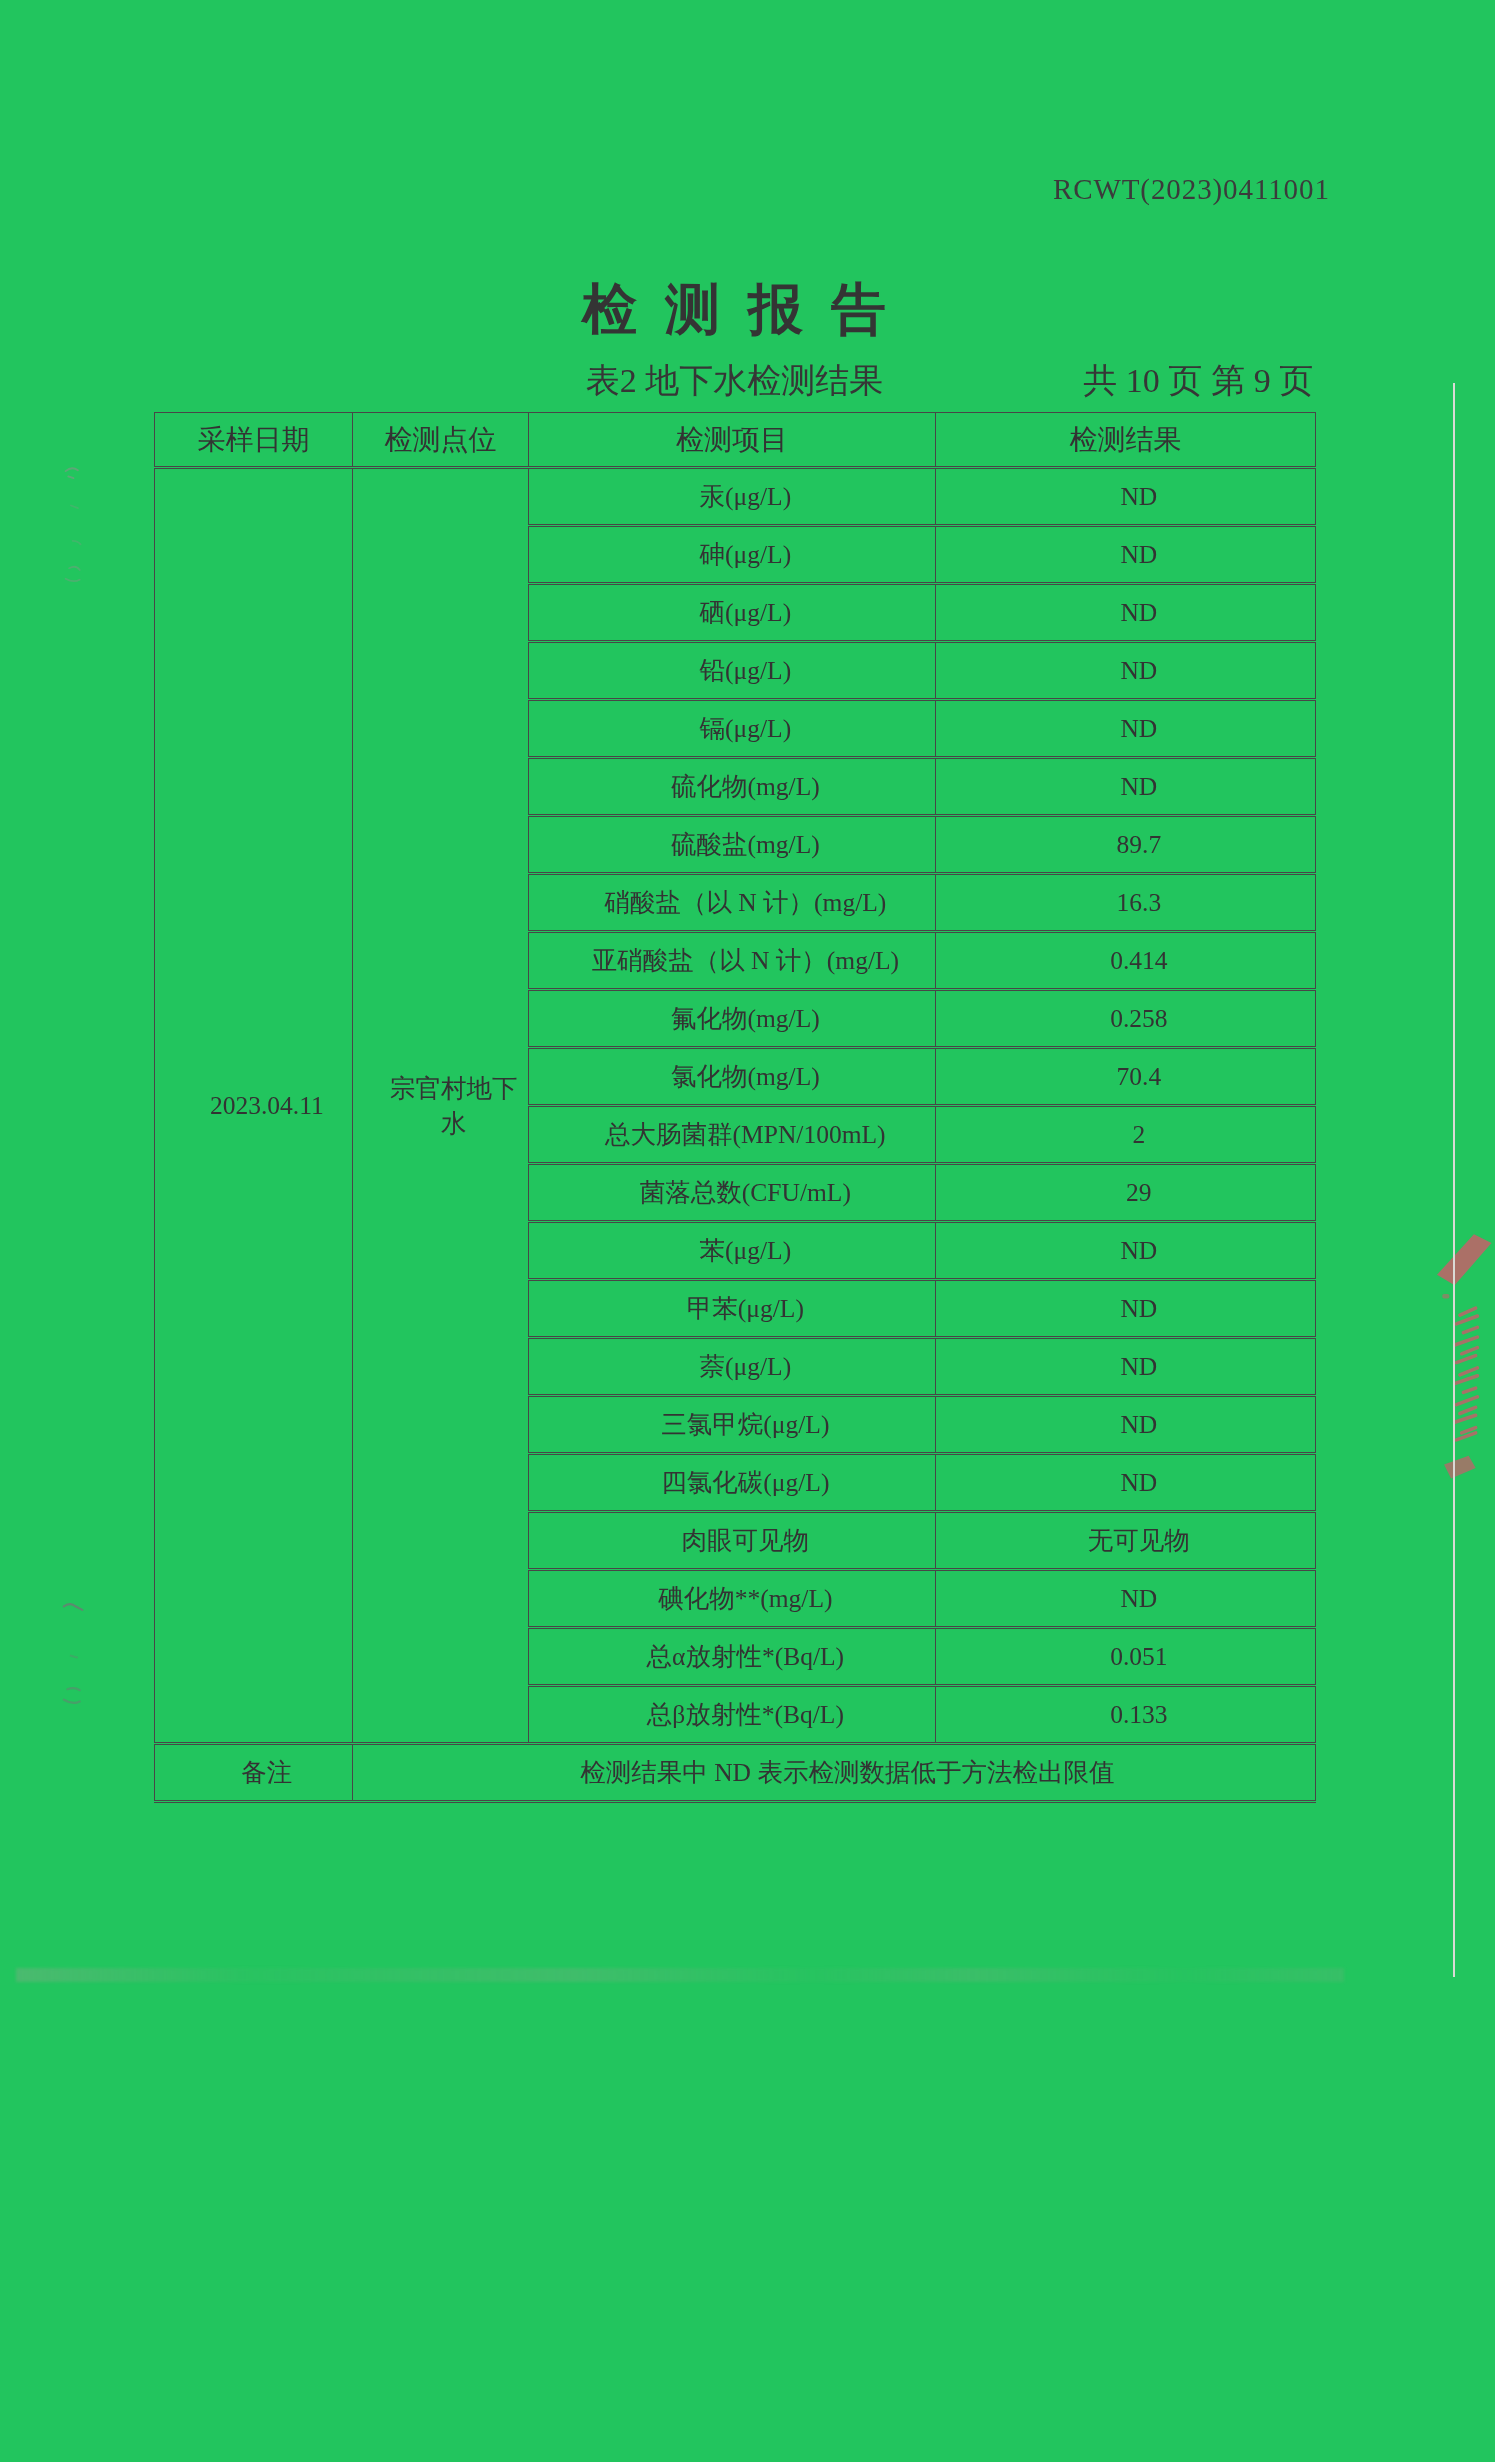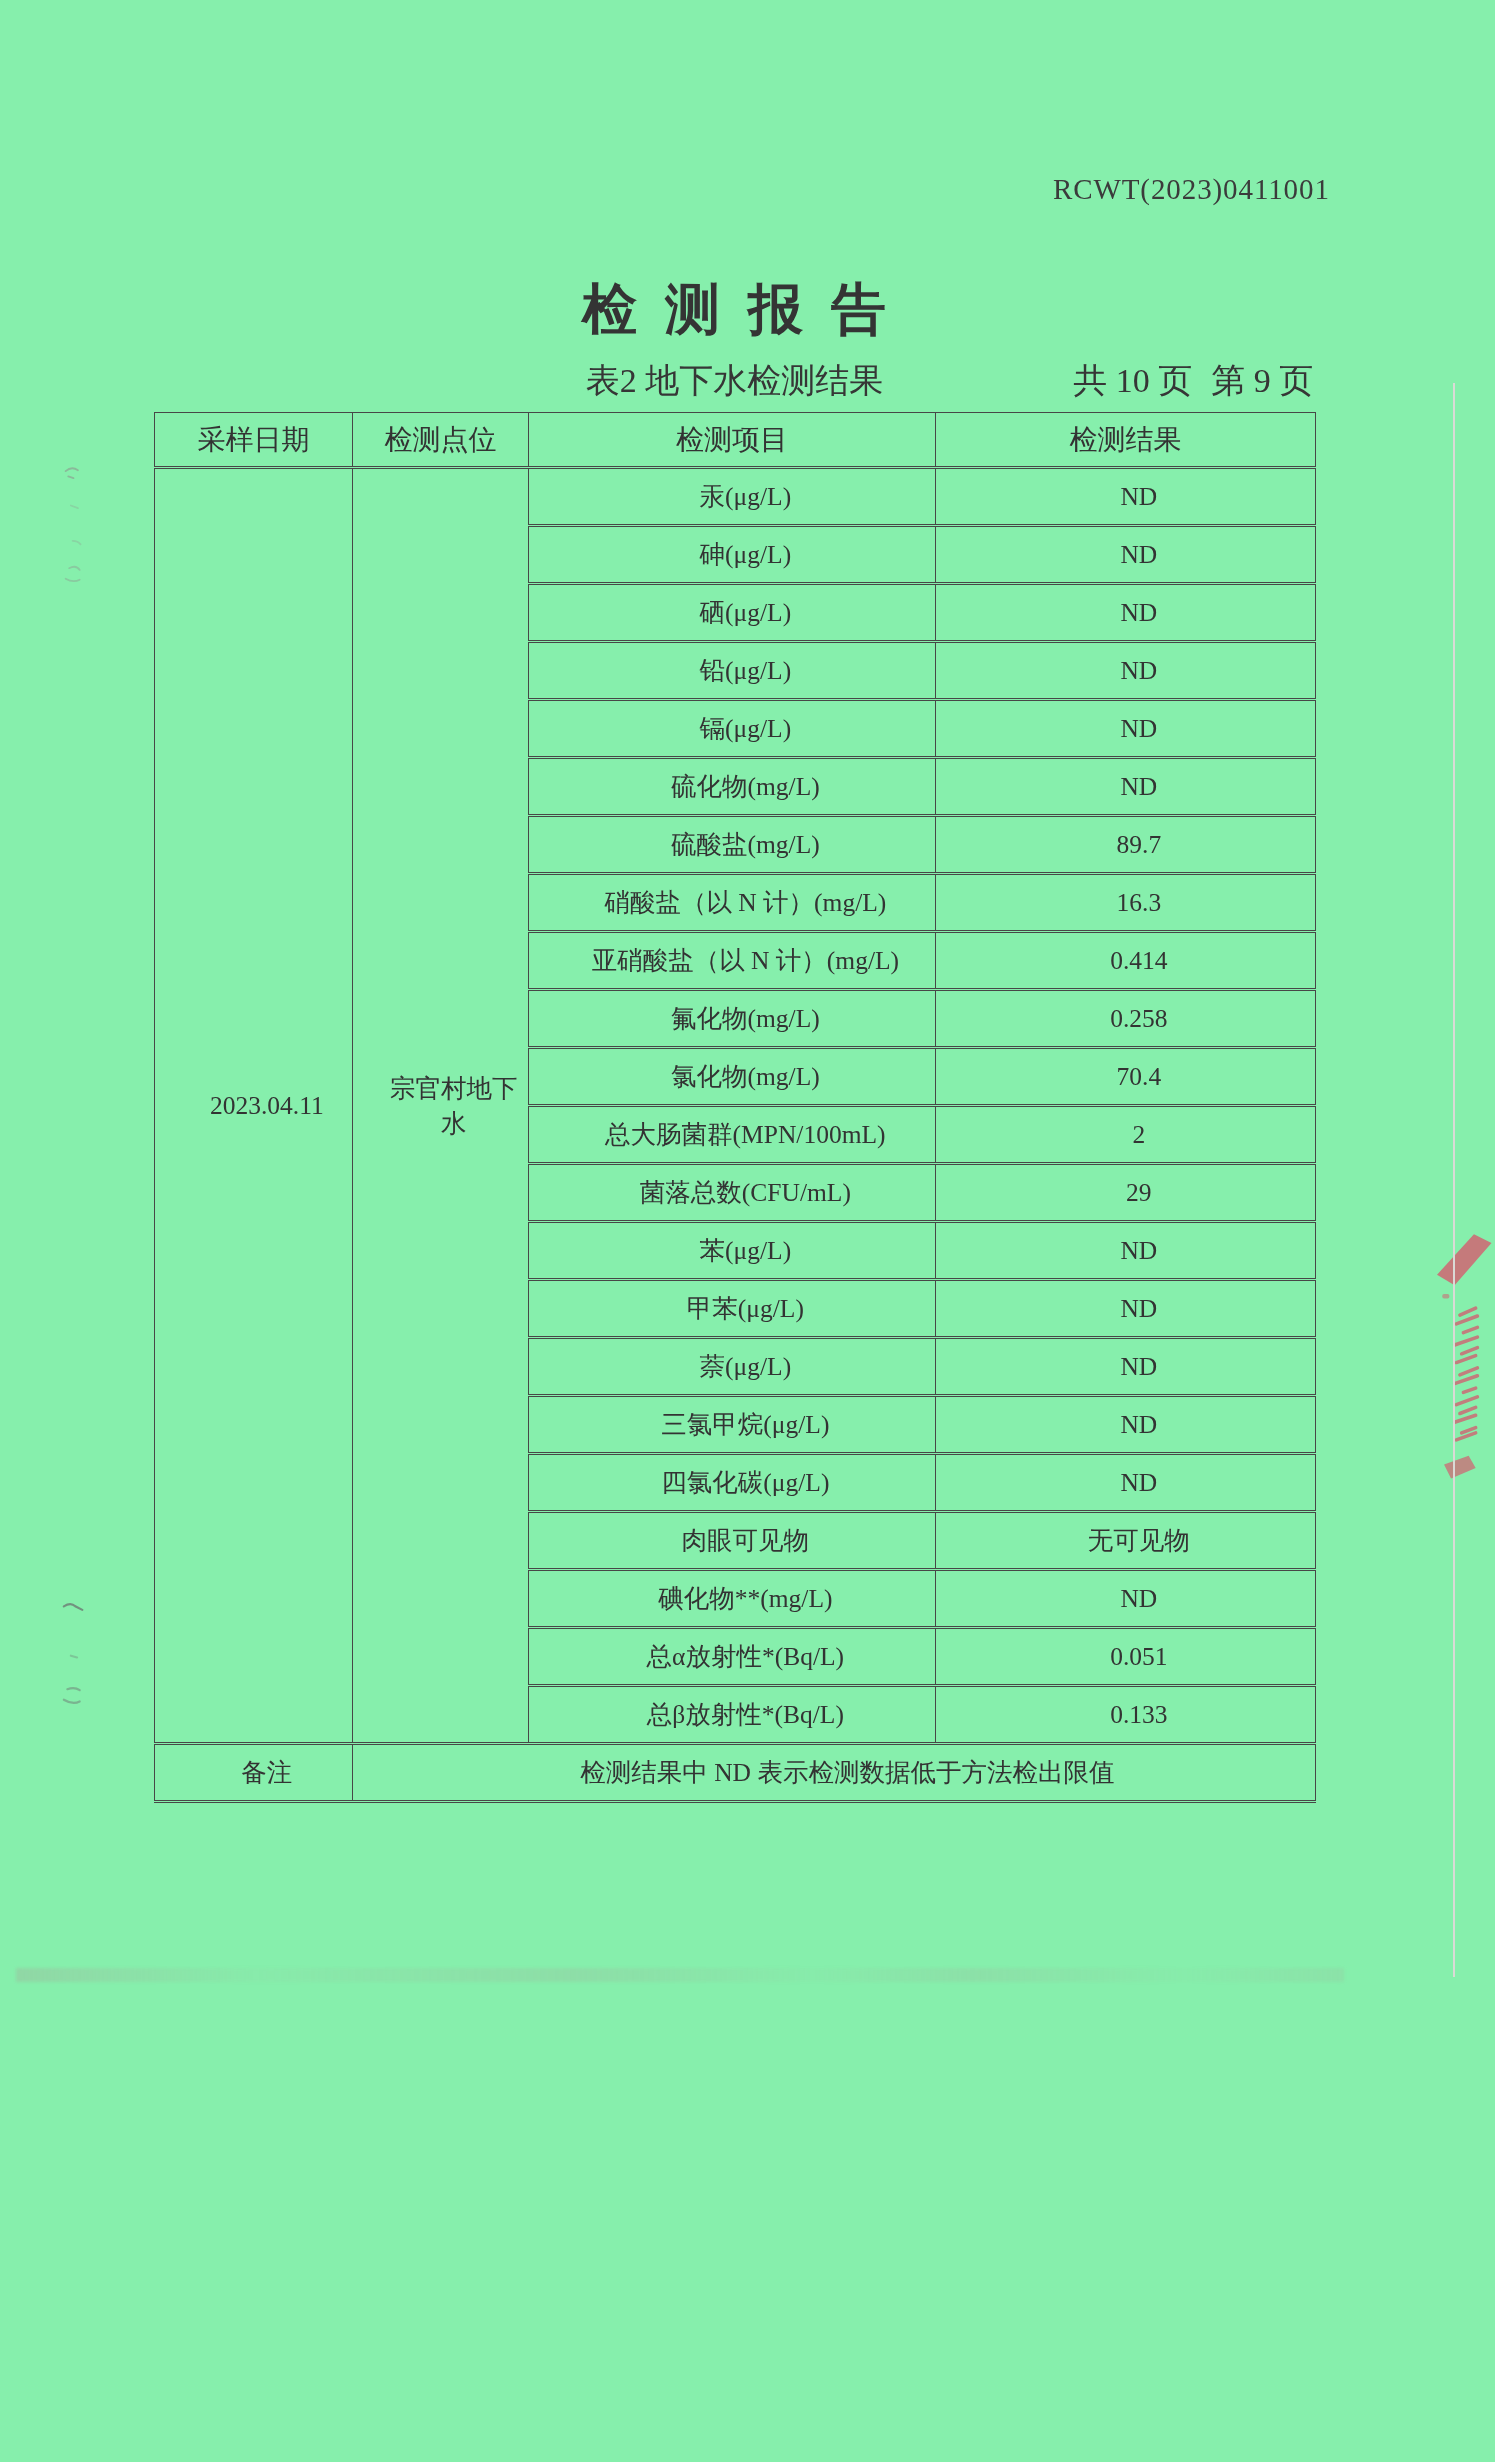--- a/index.html
+++ b/index.html
@@ -1,19 +1,19 @@
 <!DOCTYPE html>
 <html style="font-size:14px"><head>
 <meta charset="utf-8">
 <style>
   html,body { margin:0; padding:0; }
   body { background:#e8e8e6; }
   .page {
     position:relative; width:1495px; height:2462px;
-    background:#86efac; overflow:hidden;
+    background:#22c55e; overflow:hidden;
     font-family:"Liberation Serif","DejaVu Serif",serif;
     color:#333333;
   }
   .report-code {
     position:absolute; left:1053px; top:173px;
     font-size:29px; letter-spacing:0.9px; color:#3b3b3b;
   }
   .company-name {
     position:absolute; left:526px; top:223px;
     font-size:31px; color:#3a3a3a; letter-spacing:0.4px;
@@ -25,21 +25,21 @@
   }
   .caption-row {
     position:absolute; left:154px; top:358px; width:1161px; height:37px;
     font-size:34px; color:#363636;
   }
   .table-caption {
     position:absolute; left:0; right:0; text-align:center;
   }
   .pagination {
     position:absolute; right:1.8px; top:0;
-    display:flex; gap:19px; white-space:nowrap;
+    display:flex; gap:9px; white-space:nowrap;
   }
   table.results {
     position:absolute; left:154px; top:412px;
     width:1161px; table-layout:fixed; border-collapse:collapse;
     font-size:25.5px; color:#333333;
   }
   .results th, .results td {
     border:1.8px solid #474747;
     text-align:center; vertical-align:middle;
     padding:0 5.3px; overflow:hidden;

